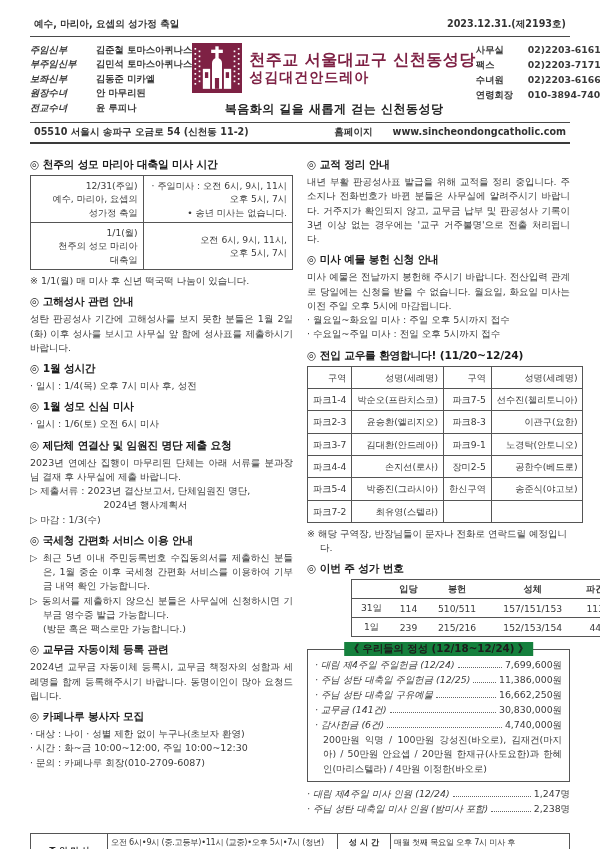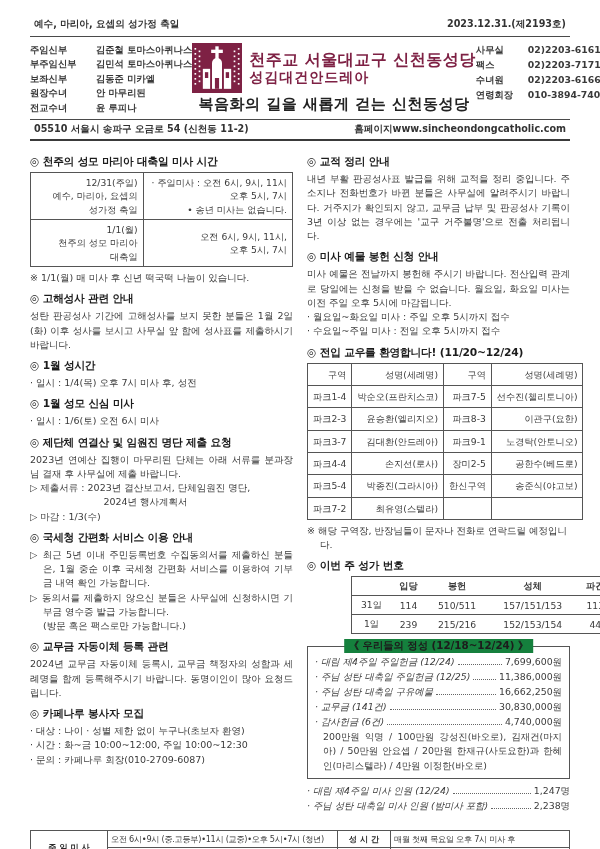--- a/index.html
+++ b/index.html
@@ -8,33 +8,33 @@
   .page { width:600px; height:849px; background:#ffffff; padding:16px 30px 0; color:#3b3b3b; overflow:hidden; }
   .split { display:flex; justify-content:space-between; align-items:baseline; }
   .rule  { border-top:1.3px solid #4a4a4a; }
   .rule2 { border-top:2px solid #3a3a3a; }
 
   
   .topline { font-size:9.6px; font-weight:bold; color:#333; padding:2px 4px 5px; }
   .masthead { display:flex; justify-content:space-between; padding:6px 0 4px; }
   .staff { font-size:9.3px; line-height:1.55; color:#3a3a3a; font-weight:bold; white-space:nowrap; }
   .staff-row { display:flex; }
-  .staff-row .role { width:58px; text-align:justify; text-align-last:justify; margin-right:8px; }
+  .staff-row .role { width:58px; text-align:justify; text-align-last:justify; margin-right:8px;font-style:italic; }
   .brand { display:flex; flex-direction:column; align-items:center; }
   .brand-top { display:flex; align-items:center; gap:7px; }
   .logo { width:50px; height:50px; flex:none; }
   .brand-titles { color:#7e2144; font-weight:bold; line-height:1.15; white-space:nowrap; }
   .brand-t1 { font-size:16px; letter-spacing:0.5px; }
   .brand-t2 { font-size:14px; letter-spacing:1px; }
-  .slogan { font-size:15px; font-weight:bold; color:#222; margin-top:2px; letter-spacing:0.5px; white-space:nowrap;text-align:right; }
+  .slogan { font-size:12px; font-weight:bold; color:#222; margin-top:8px; letter-spacing:0.5px; white-space:nowrap;text-align:right; }
   .contacts { font-size:9.3px; line-height:1.6; color:#3a3a3a; font-weight:bold; white-space:nowrap; }
   .contact-row { display:flex; }
   .contact-row .clabel { width:46px; text-align:justify; text-align-last:justify; margin-right:6px; }
   .addr-row { font-size:9.6px; font-weight:bold; color:#333; padding:3px 4px; }
-  .homepage { display:flex; gap:0; }
+  .homepage { display:flex; gap:20px; }
 
   
   .columns { display:flex; gap:14px; margin-top:8px; }
   .col { width:263px; }
   section { margin-bottom:7px; }
   .h { font-size:10.7px; font-weight:bold; color:#1c1c1c; margin:6px 0 3px; letter-spacing:-0.2px; }
   .p { font-size:9.5px; line-height:1.5; text-align:justify; color:#3b3b3b; }
   .line { font-size:9.5px; line-height:1.5; color:#3b3b3b; }
   .tri { font-size:9.5px; line-height:1.5; color:#3b3b3b; padding-left:13px; text-indent:-13px; text-align:justify; }
   .note { font-size:9.5px; line-height:1.5; color:#3b3b3b; margin-top:4px; padding-left:13px; text-indent:-13px; }

